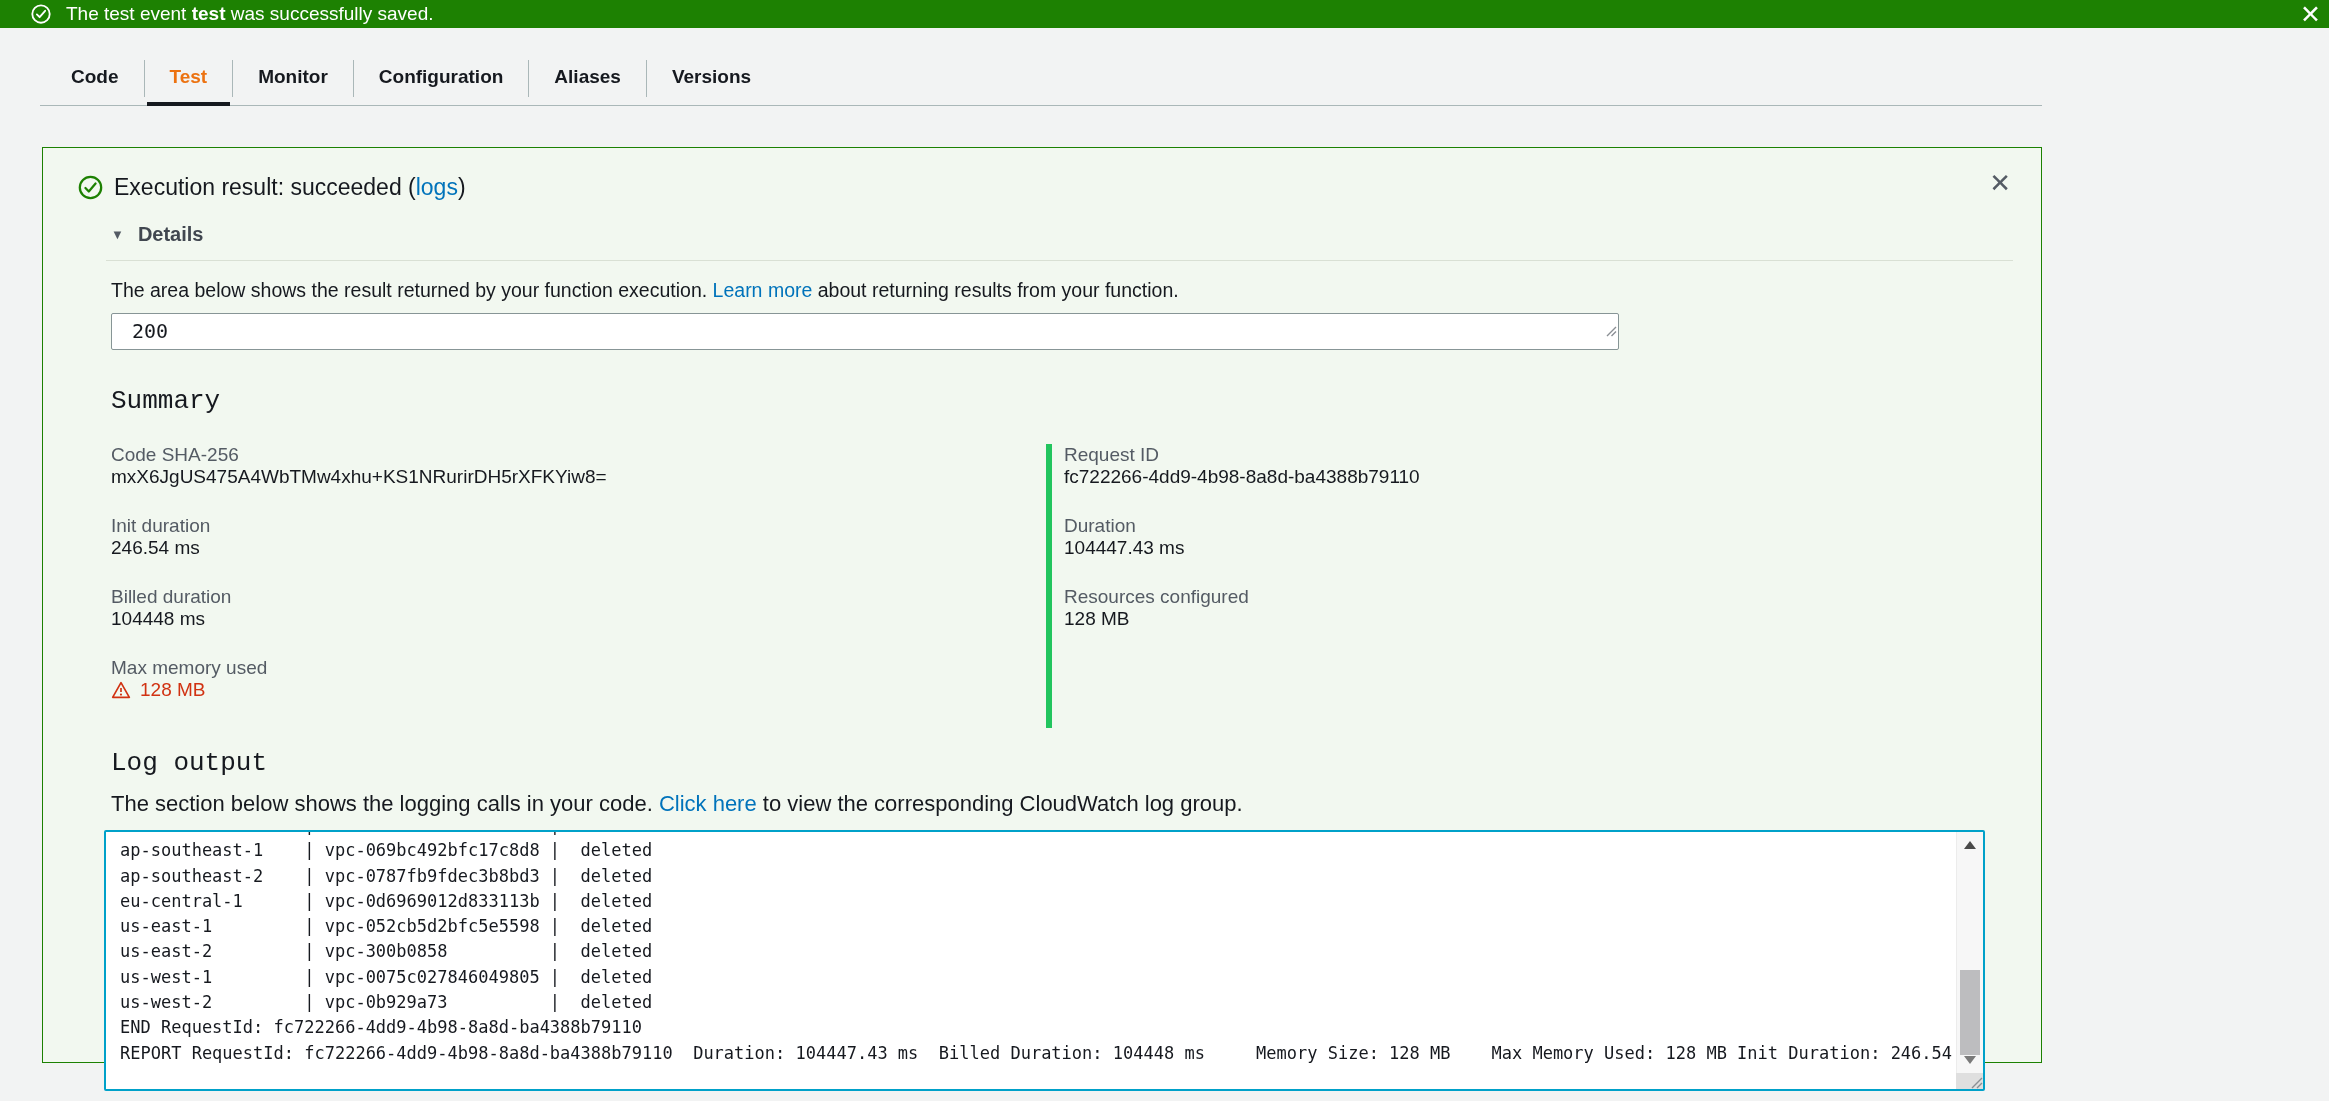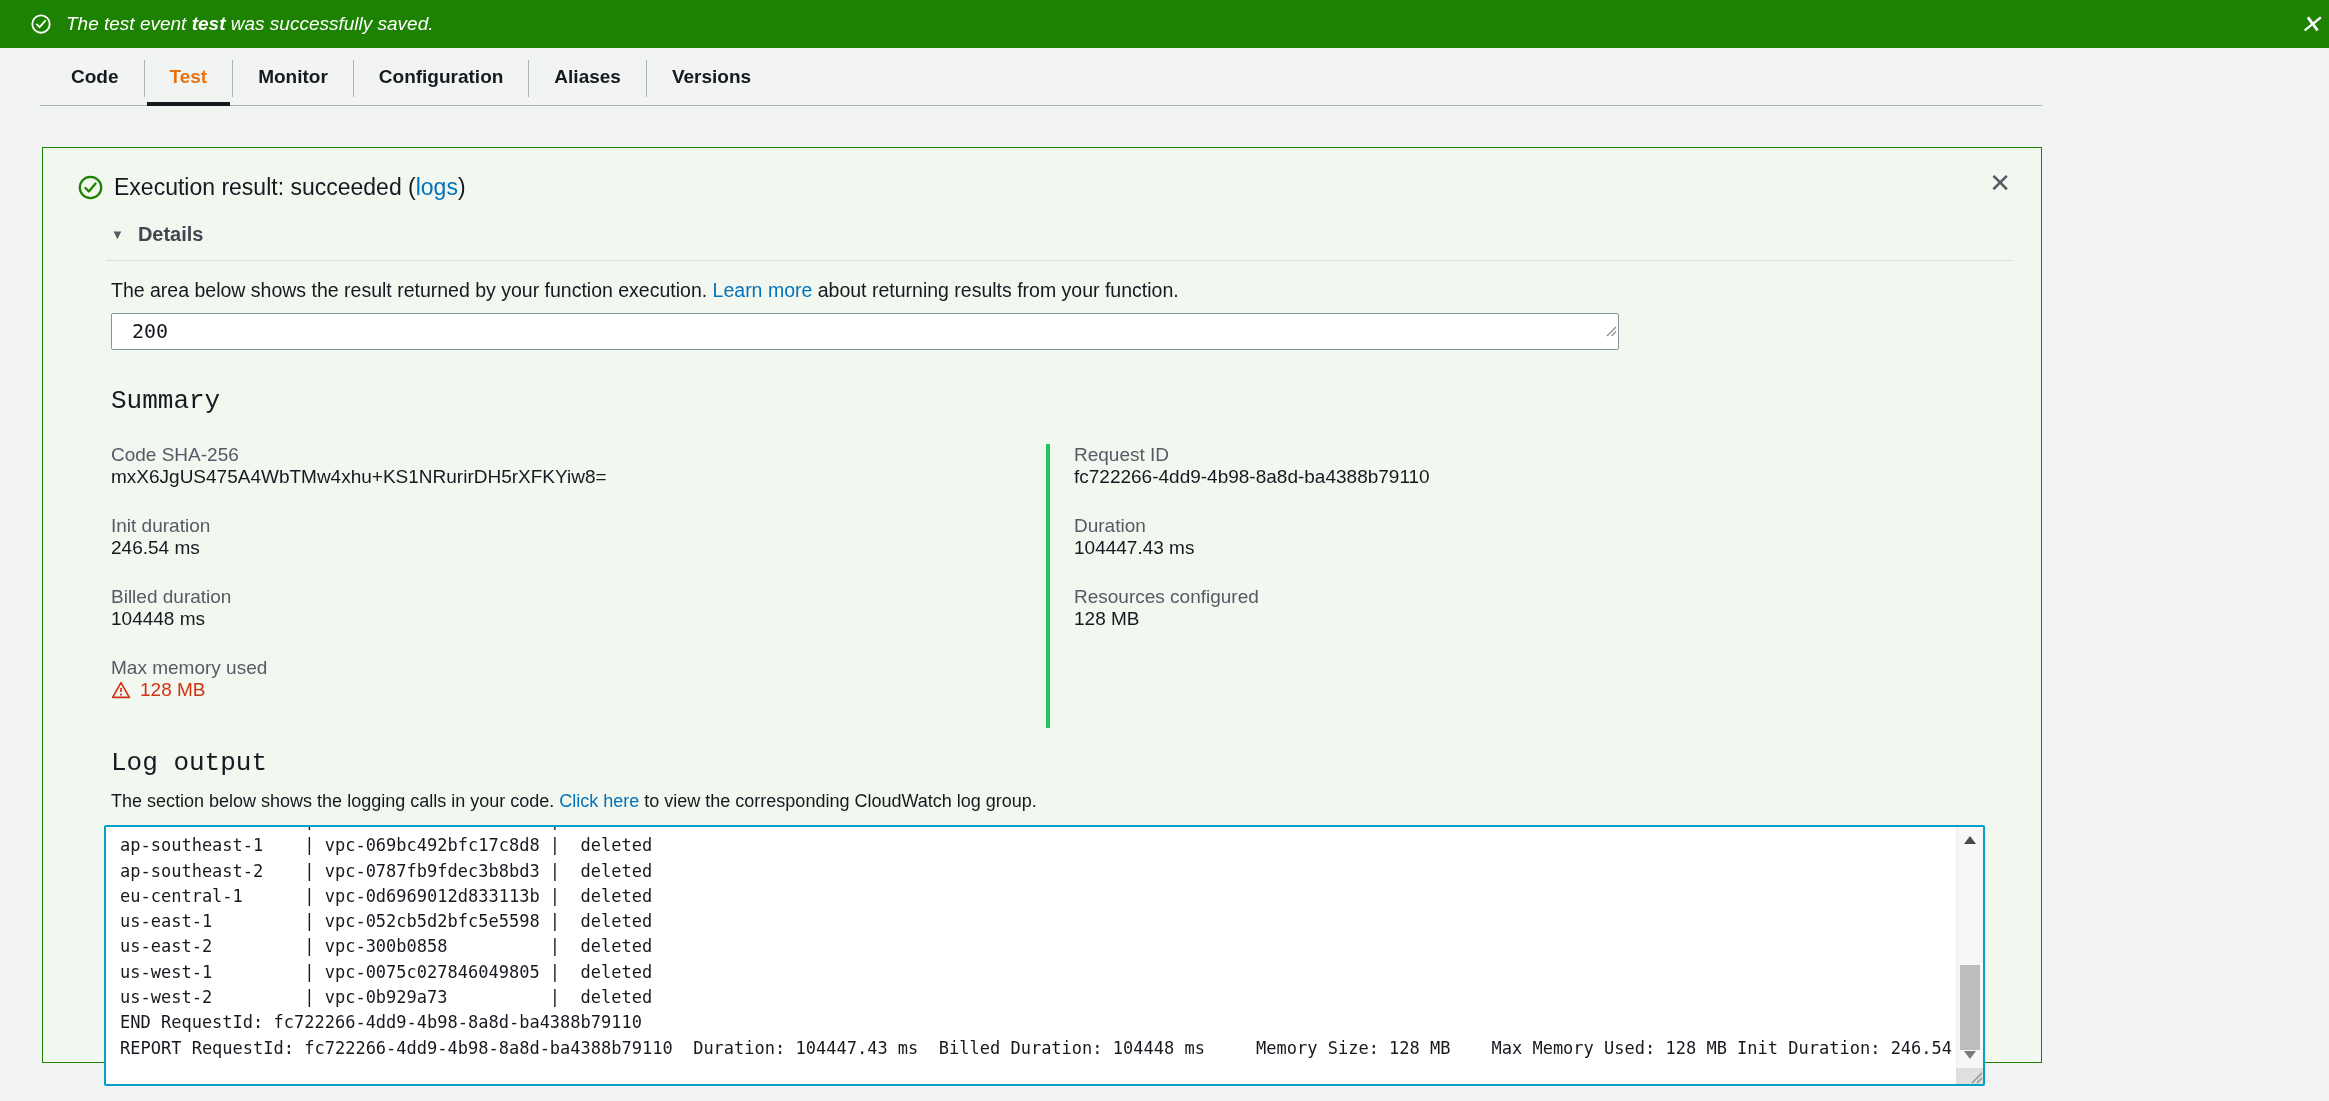--- a/index.html
+++ b/index.html
@@ -6,25 +6,24 @@
   html, body { width: 2329px; height: 1101px; overflow: hidden; }
   body {
     background: #f2f3f3;
     font-family: "Liberation Sans", sans-serif;
     color: #16191f;
     position: relative;
   }
 
   
   .banner {
-    position: absolute; top: 0; left: 0; width: 2329px; height: 48px;
+    position: absolute; top: 0; left: 0; width: 2329px; height: 28px;
     background: #1d8102; color: #fff;
     display: flex; align-items: center; padding-left: 30px;
     font-size: 19px;
-    font-style: italic;
   }
   .banner .msg { margin-left: 14px; }
   .banner b { font-weight: 700; }
   .banner .close-x {
     position: absolute; right: 4px; top: 50%; transform: translateY(-50%);
     font-size: 25px; color: #fff; cursor: pointer; line-height: 1; padding: 2px 4px;
   }
 
   
   .tabs {
@@ -75,27 +74,27 @@
     background: #fff; border: 1px solid #879596; border-radius: 2px;
     font-family: "DejaVu Sans Mono", monospace; font-size: 20px;
     line-height: 35px; padding-left: 20px; overflow: hidden;
   }
   .grip { position: absolute; right: 1px; bottom: 1px; }
 
   .section-heading { margin: 36px 0 0 68px; font-size: 26px; font-weight: 500; color: #16191f; font-family: Liberation Mono, monospace; }
 
   .summary-grid { display: flex; margin: 28px 0 0 68px; }
   .sum-col-left { width: 935px; }
-  .sum-col-right { border-left: 4px solid #22c55e; padding-left: 24px; flex: 1; }
+  .sum-col-right { border-left: 6px solid #22c55e; padding-left: 12px; flex: 1; }
   .field { margin-bottom: 27px; }
   .field .lbl { font-size: 19px; color: #545b64; }
   .field .val { margin-top: 0; font-size: 19px; color: #16191f; }
   .field .val.warn { color: #d13212; display: flex; align-items: center; gap: 9px; }
 
-  .log-intro { margin: 13px 60px 0 68px; font-size: 18px; }
+  .log-intro { margin: 13px 60px 0 68px; font-size: 22px; }
 
   .log-box {
     position: relative; margin: 13px 0 0 61px; width: 1881px; height: 261px;
     background: #fff; border: 2px solid #00a1c9; border-radius: 2px;
   }
   .log-clip {
     position: absolute; left: 0; top: 0; right: 27px; bottom: 0;
     overflow: hidden; padding-left: 14px;
   }
   .log-clip pre {

